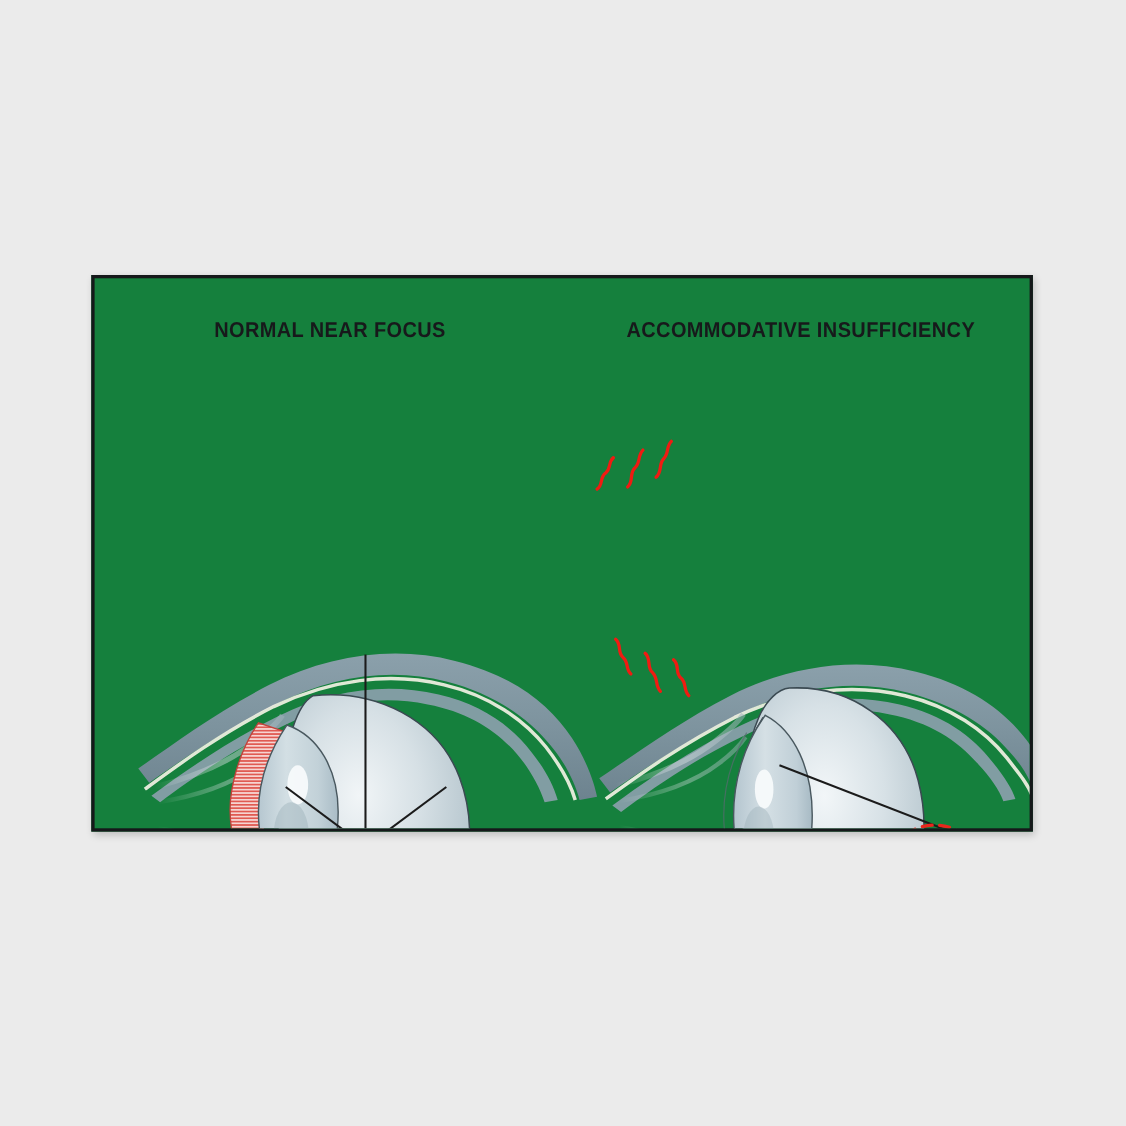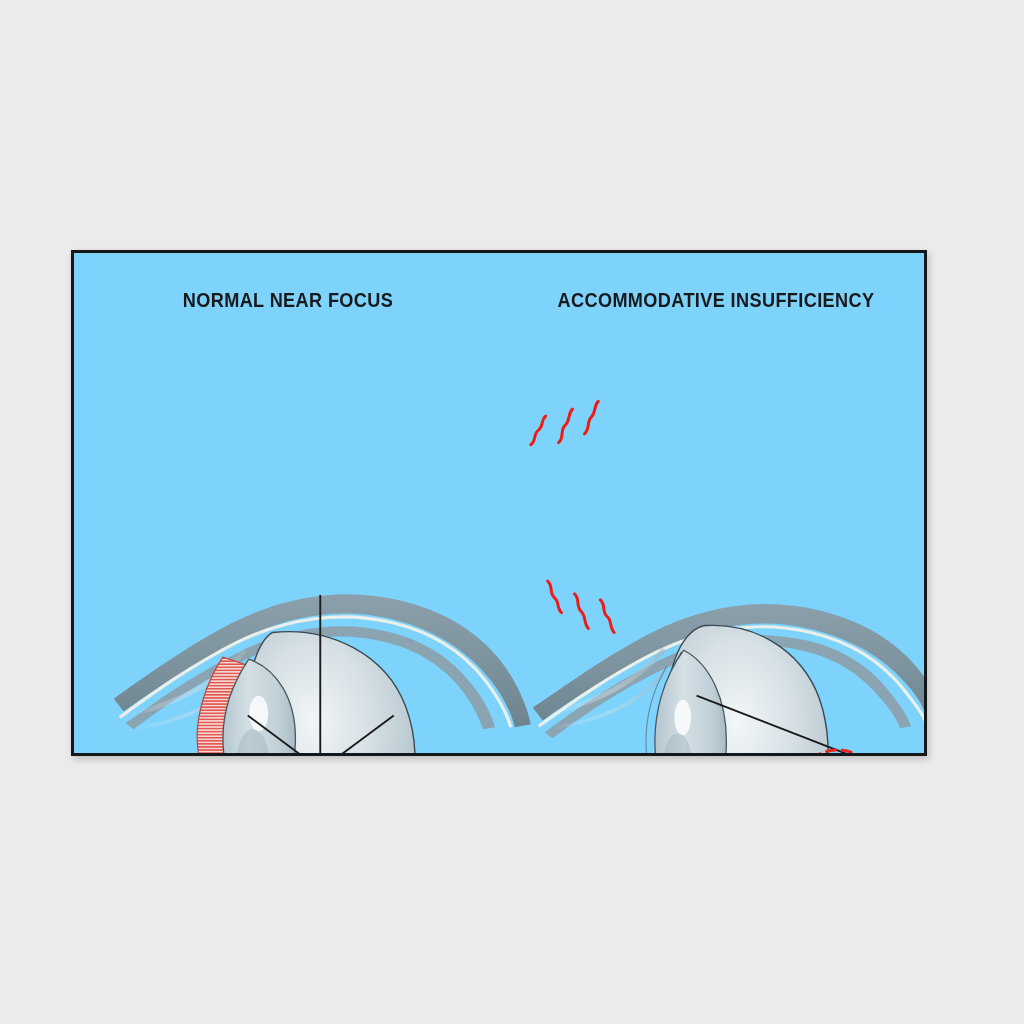--- a/index.html
+++ b/index.html
@@ -17,25 +17,25 @@
   }
   #stage {
     position: absolute;
     left: 0;
     top: 0;
     width: 1024px;
     height: 1024px;
   }
   #figure-panel {
     position: absolute;
-    left: 71px;
+    left: 83px;
     top: 250px;
     width: 856px;
     height: 506px;
-    background: #7dd3fc;
+    background: #15803d;
     border: 3px solid #15181a;
     box-sizing: border-box;
     box-shadow: 2px 3px 7px rgba(0,0,0,0.20);
   }
   #panel-svg {
     position: absolute;
     left: 0;
     top: 0;
     width: 100%;
     height: 100%;

